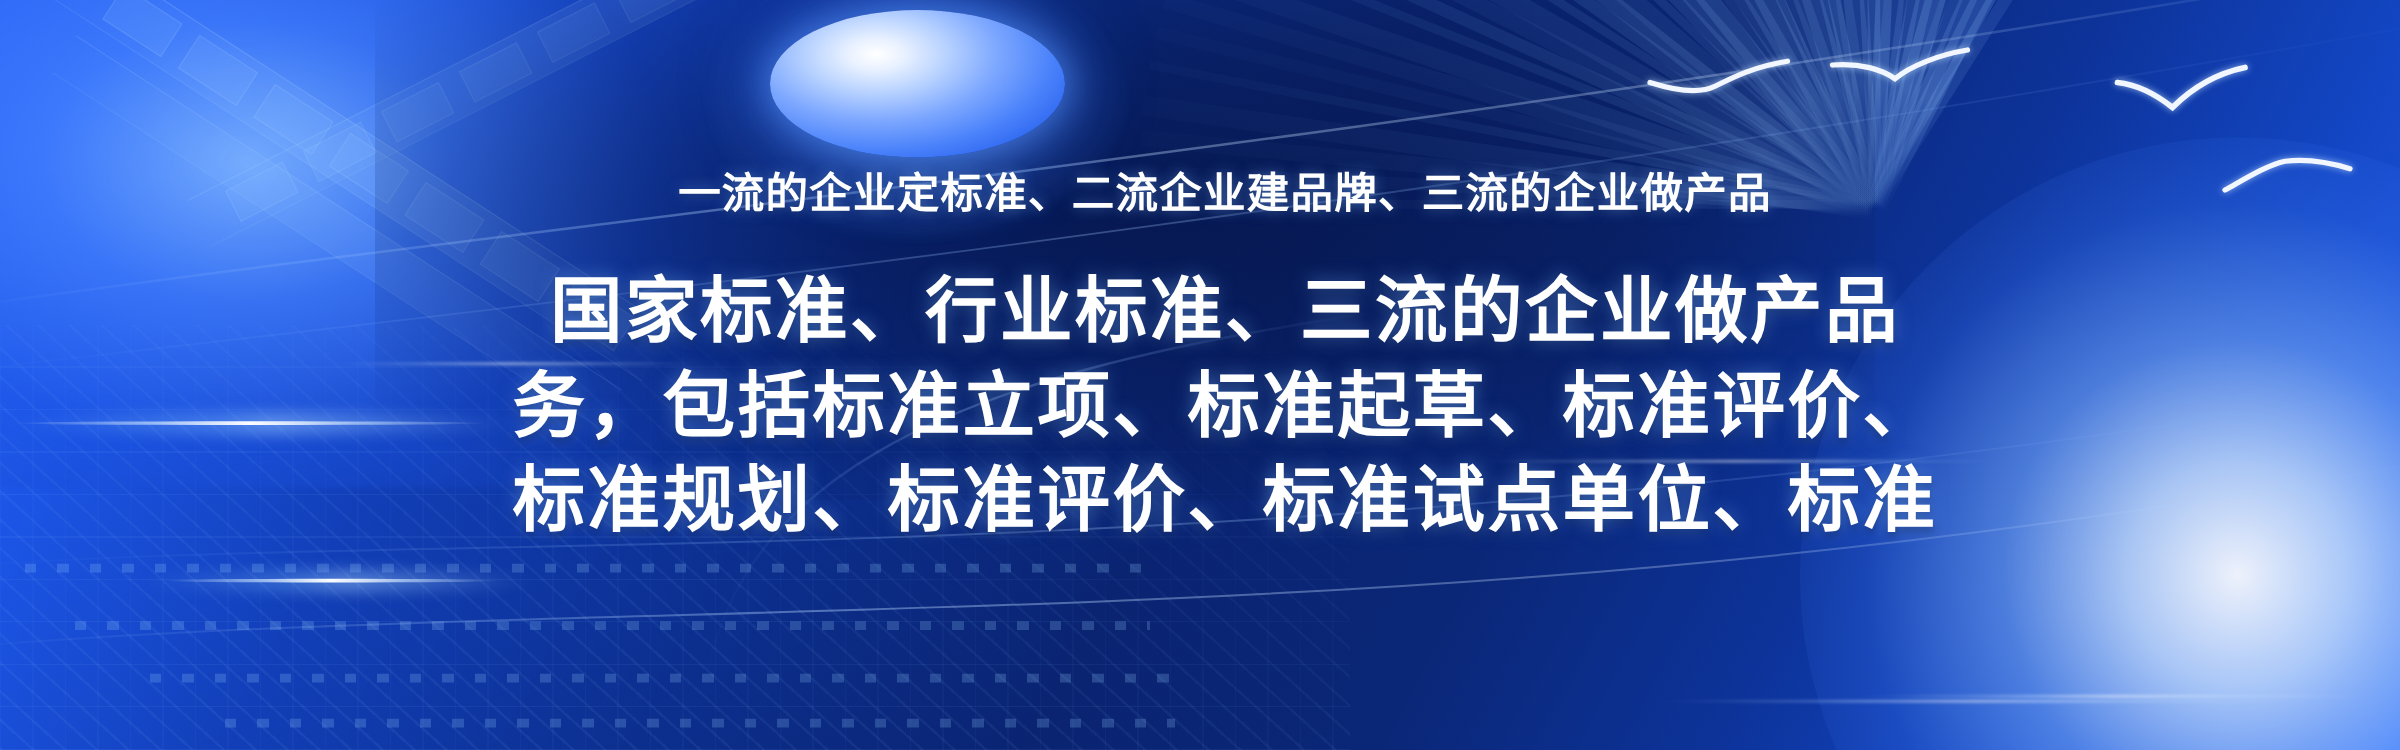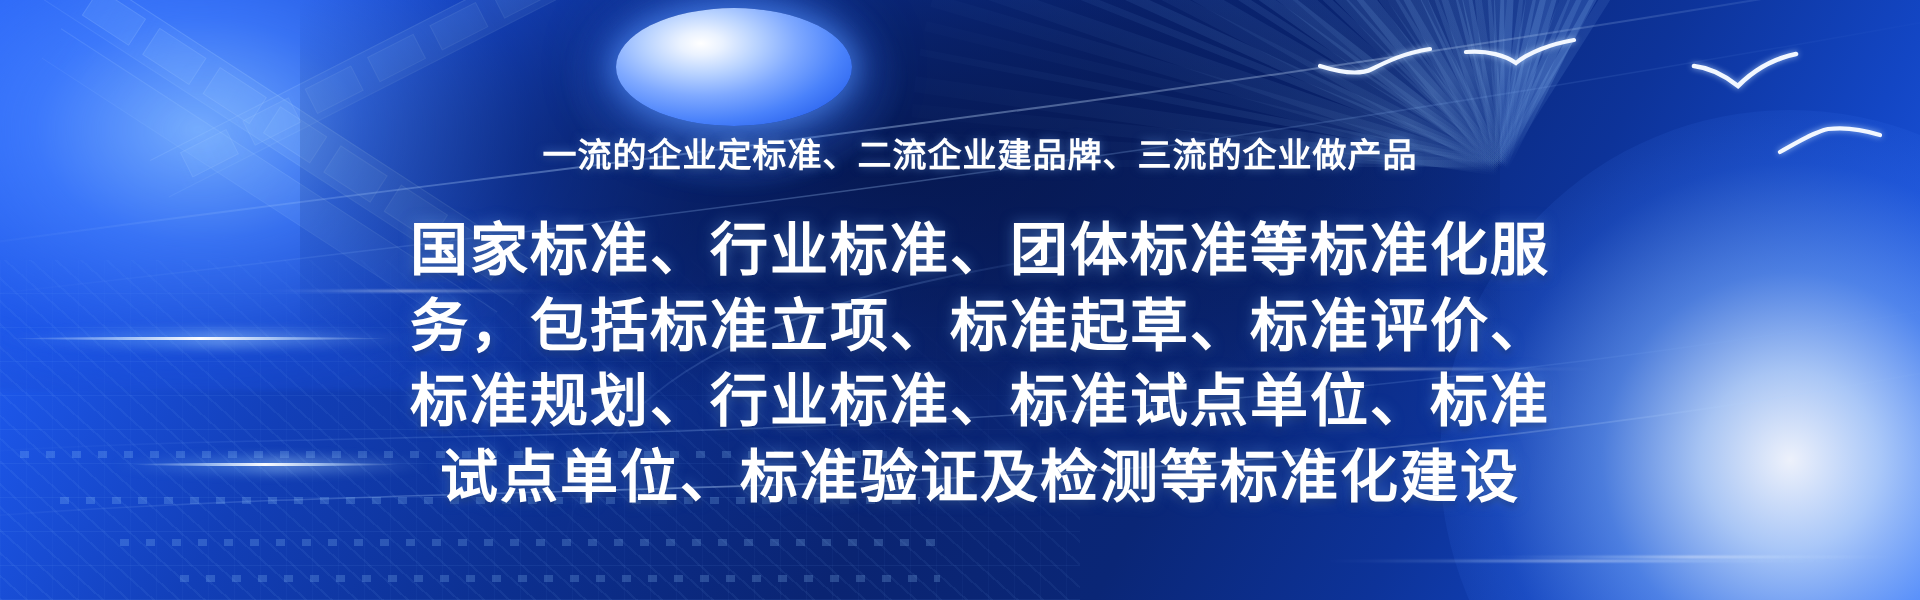--- a/index.html
+++ b/index.html
@@ -399,20 +399,19 @@
     <path d="M4 16 C 22 18, 38 28, 48 36 C 62 22, 82 9, 106 4"></path>
   </svg>
   <svg class="gull" style="left:1776px; top:118px;" width="108" height="40" viewBox="0 0 108 40" stroke-width="4.2">
     <path d="M4 34 C 22 24, 38 14, 52 11 C 68 9, 88 12, 104 17"></path>
   </svg>
 
   <div class="text-layer">
     <div class="tagline">一流的企业定标准、二流企业建品牌、三流的企业做产品</div>
 
     <div class="headline">
-      <span class="hl-line">国家标准、行业标准、团体标准等标准化服</span>
+      <span class="hl-line">国家标准、行业标准、三流的企业做产品</span>
       <span class="hl-line">务，包括标准立项、标准起草、标准评价、</span>
-      <span class="hl-line">标准规划、行业标准、标准试点单位、标准</span>
-      <span class="hl-line last">试点单位、标准验证及检测等标准化建设</span>
+      <span class="hl-line">标准规划、标准评价、标准试点单位、标准</span>
     </div>
   </div>
 
 </div>
 
 </body></html>

